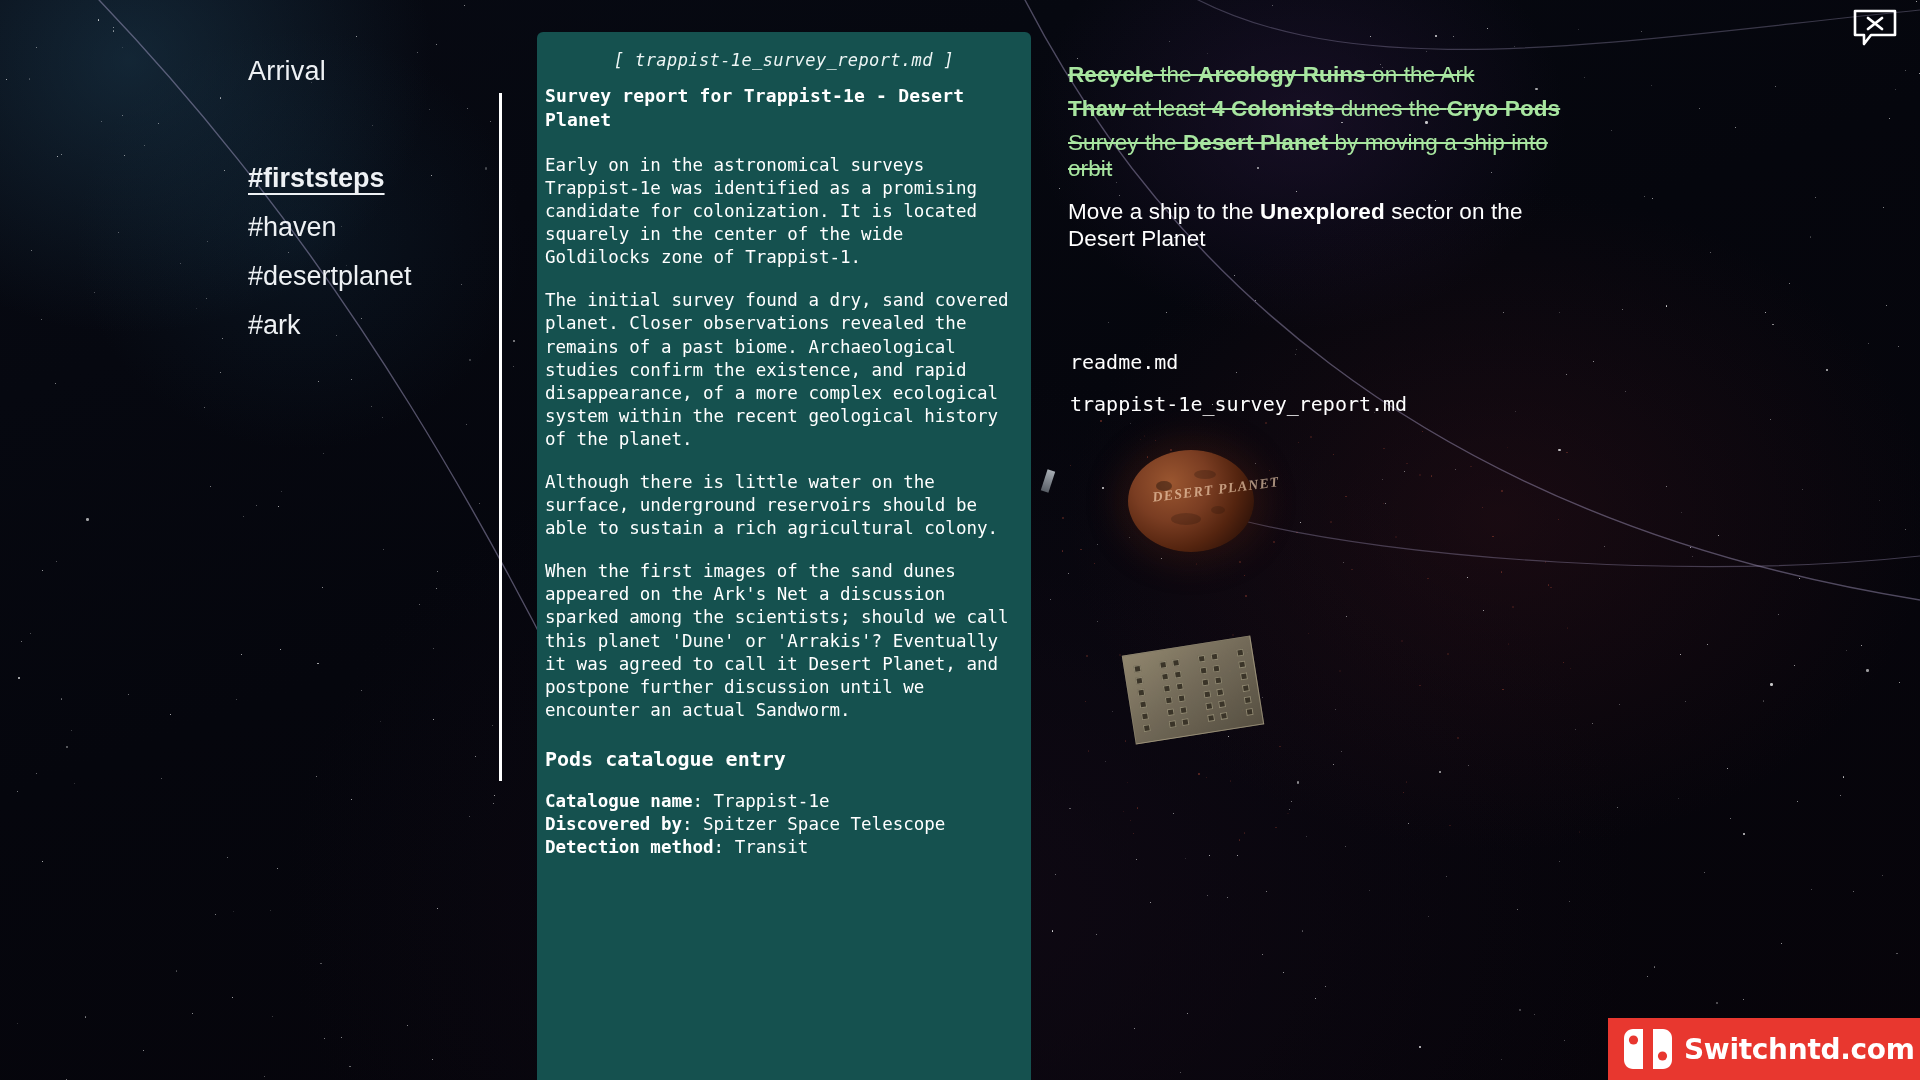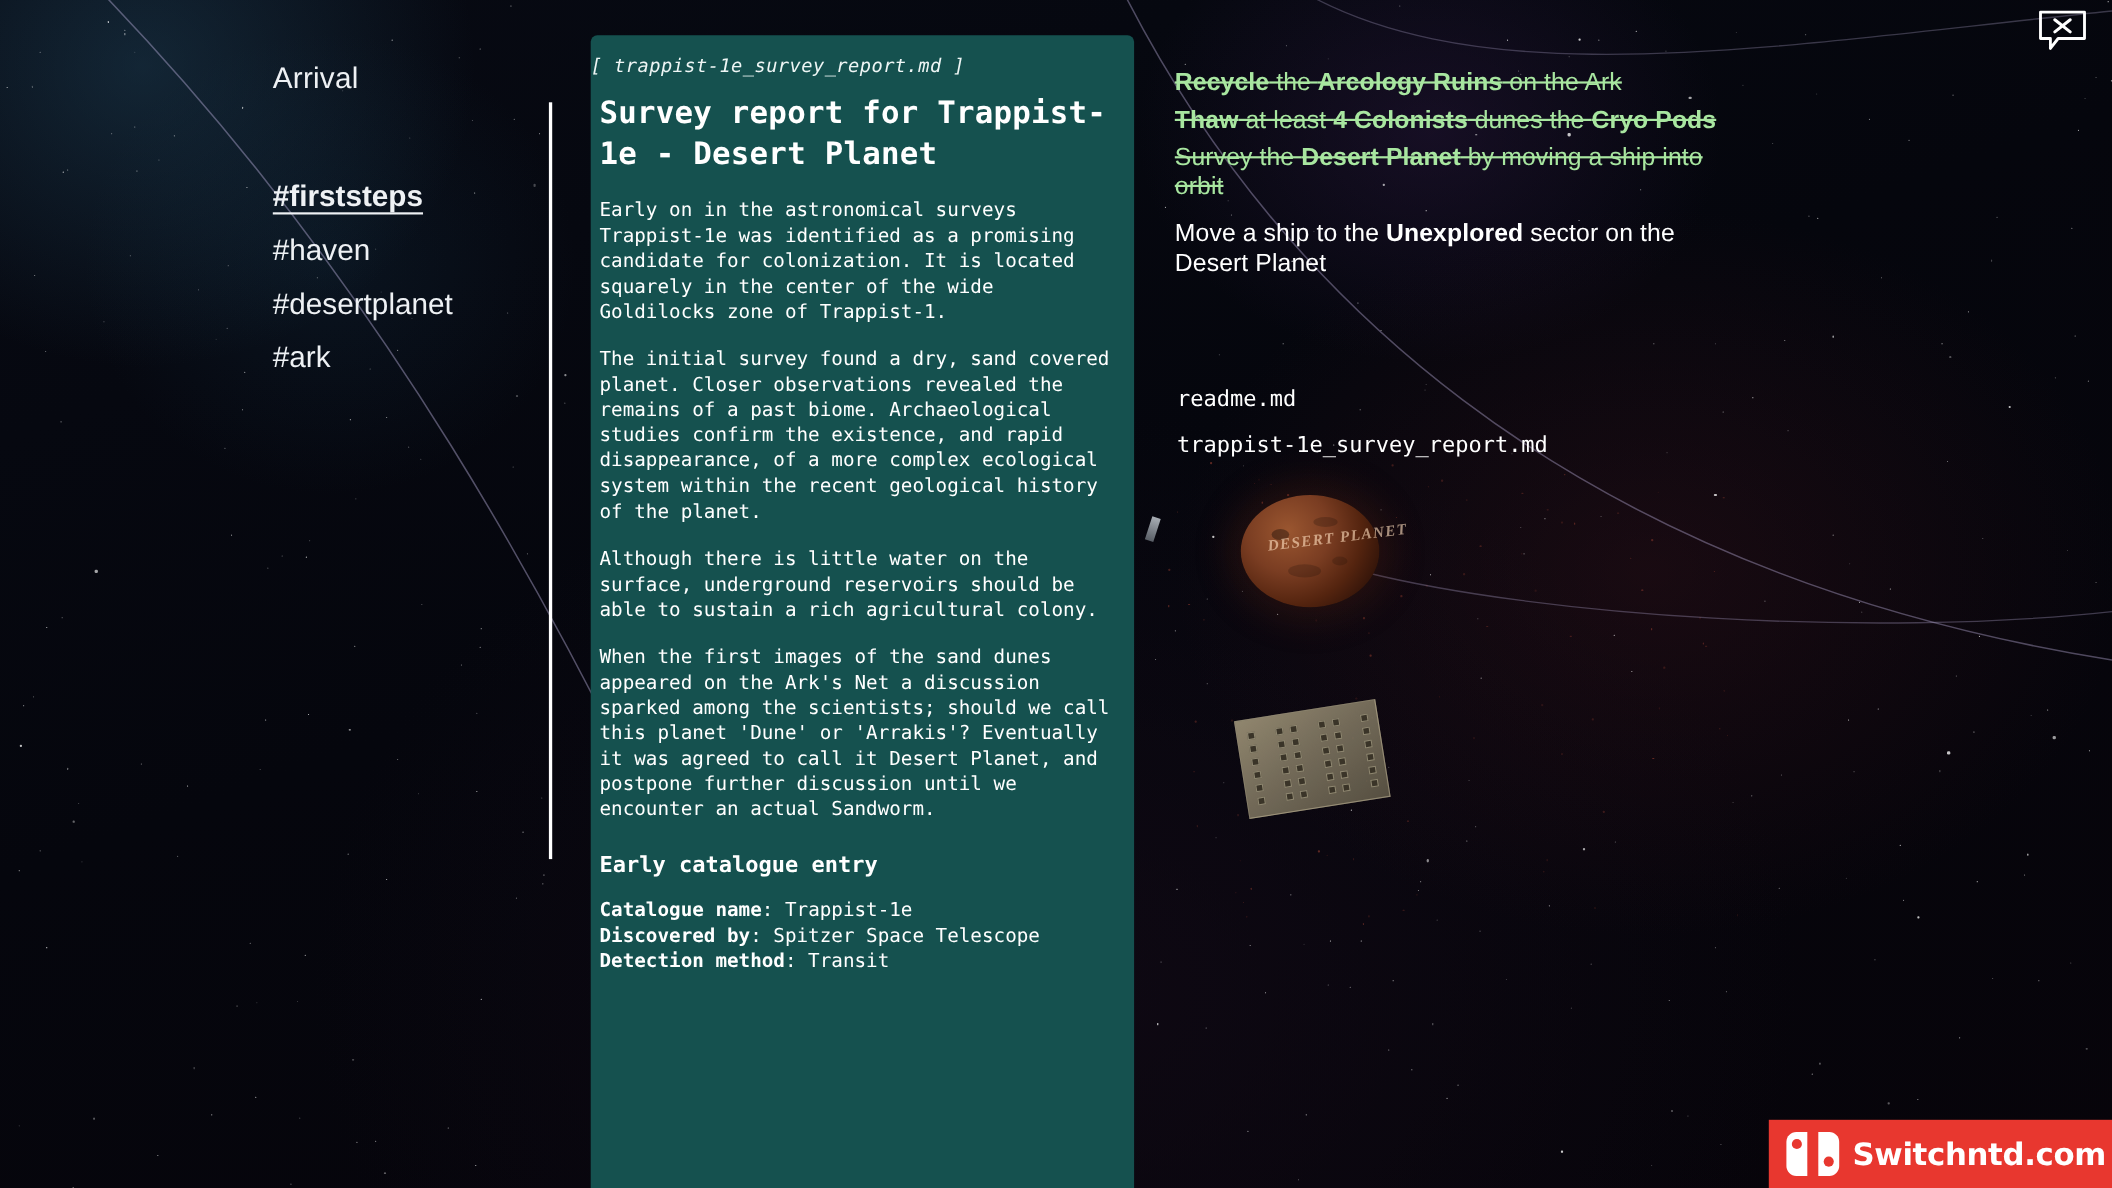--- a/index.html
+++ b/index.html
@@ -74,29 +74,30 @@
     left: 537px; top: 32px;
     width: 494px; height: 1048px;
     background: #15514f;
     border-radius: 6px 6px 0 0;
     padding: 12px 0 0 0;
     overflow: hidden;
     font-family: "DejaVu Sans Mono", monospace;
     color: #ffffff;
   }
   #doc-filename {
+    text-align: center;
     font-style: italic;
     font-size: 17px;
     letter-spacing: .4px;
     color: #eef6f5;
     padding: 6px 0 14px 0;
   }
   .doc-body { padding: 0 20px 0 8px; }
   .doc-h1 {
-    font-size: 28px;
+    font-size: 18px;
     font-weight: bold;
     line-height: 1.33;
     margin: 0 0 22px 0;
     letter-spacing: .2px;
   }
   .doc-p {
     font-size: 17.5px;
     line-height: 1.32;
     margin: 0 0 20px 0;
     white-space: pre-wrap;
@@ -679,21 +680,21 @@
       <div class="doc-p">Although there is little water on the
 surface, underground reservoirs should be
 able to sustain a rich agricultural colony.</div>
       <div class="doc-p">When the first images of the sand dunes
 appeared on the Ark's Net a discussion
 sparked among the scientists; should we call
 this planet 'Dune' or 'Arrakis'? Eventually
 it was agreed to call it Desert Planet, and
 postpone further discussion until we
 encounter an actual Sandworm.</div>
-      <div class="doc-h2">Early catalogue entry</div>
+      <div class="doc-h2">Pods catalogue entry</div>
       <div id="catalogue">
           <div class="kv"><b>Catalogue name</b><span>: Trappist-1e</span></div>
           <div class="kv"><b>Discovered by</b><span>: Spitzer Space Telescope</span></div>
           <div class="kv"><b>Detection method</b><span>: Transit</span></div>
         </div>
     </div>
   </div>
 
   <div id="objectives">
       <div class="obj done"><span class="hl">Recycle</span><span> the </span><span class="hl">Arcology Ruins</span><span> on the Ark</span></div>

